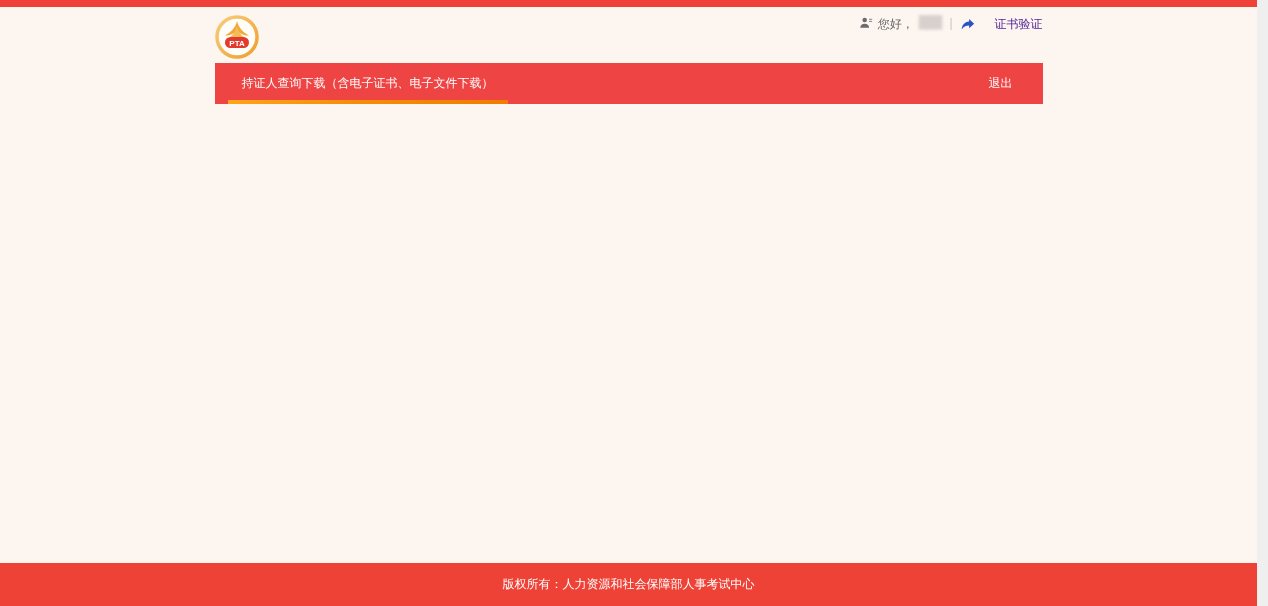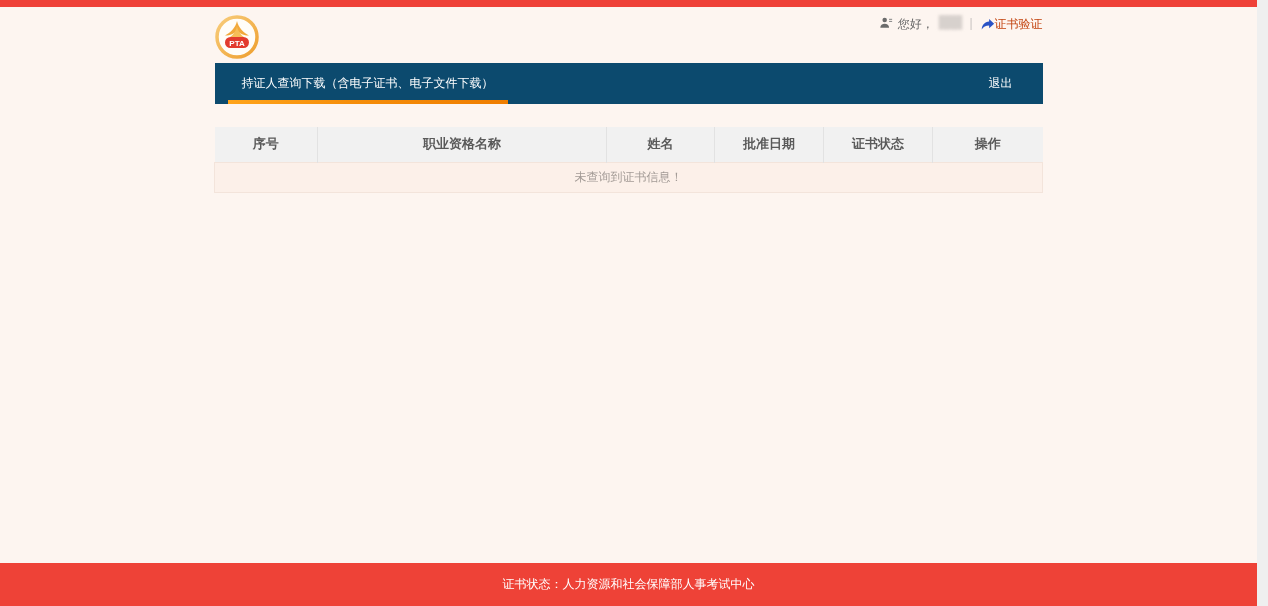--- a/index.html
+++ b/index.html
@@ -45,28 +45,28 @@
     font-size: 12px; color: #666;
   }
   .user-icon-svg { width: 14px; height: 14px; display: block; }
   .masked-name {
     color: #b9b4b1; letter-spacing: -1px;
     filter: blur(1.5px); opacity: 0.55;
     font-size: 12px; line-height: 12px;
   }
   .user-sep { color: #c9c4c1; margin: 0 3px; }
   .verify-link {
-    display: flex; align-items: center; gap: 0;
-    color: #c2410c; text-decoration: none; cursor: pointer;
+    display: flex; align-items: center; gap: 20px;
+    color: #4c1d95; text-decoration: none; cursor: pointer;
   }
   .share-icon-svg { width: 14px; height: 13px; display: block; }
 
   
   .nav {
-    height: 41px; background: #0c4a6e;
+    height: 41px; background: #ef4444;
     display: flex; align-items: center; justify-content: space-between;
   }
   .nav-tab {
     position: relative; height: 100%;
     margin-left: 13px; padding: 0 14px;
     display: flex; align-items: center;
     color: #ffffff; font-size: 12px; cursor: pointer;
     white-space: nowrap;
   }
   .nav-tab .tab-underline {
@@ -154,44 +154,19 @@
     </div>
 
     <div class="container nav">
       <div class="nav-tab">
         <span>持证人查询下载（含电子证书、电子文件下载）</span>
         <span class="tab-underline"></span>
       </div>
       <div class="logout-btn">退出</div>
     </div>
 
-    <table class="result-table">
-      <colgroup>
-        <col style="width:103px">
-          <col style="width:289px">
-          <col style="width:108px">
-        <col style="width:109px">
-          <col style="width:109px">
-          <col style="width:110px">
-      </colgroup>
-      <thead>
-        <tr>
-          <th>序号</th>
-          <th>职业资格名称</th>
-          <th>姓名</th>
-          <th>批准日期</th>
-          <th>证书状态</th>
-          <th>操作</th>
-        </tr>
-      </thead>
-      <tbody>
-        <tr>
-          <td class="empty-cell" colspan="6">未查询到证书信息！</td>
-        </tr>
-      </tbody>
-    </table>
 
     <div class="footer">
-      <span>证书状态：人力资源和社会保障部人事考试中心</span>
+      <span>版权所有：人力资源和社会保障部人事考试中心</span>
     </div>
 
   </div>
 </div>
 
 </body></html>

